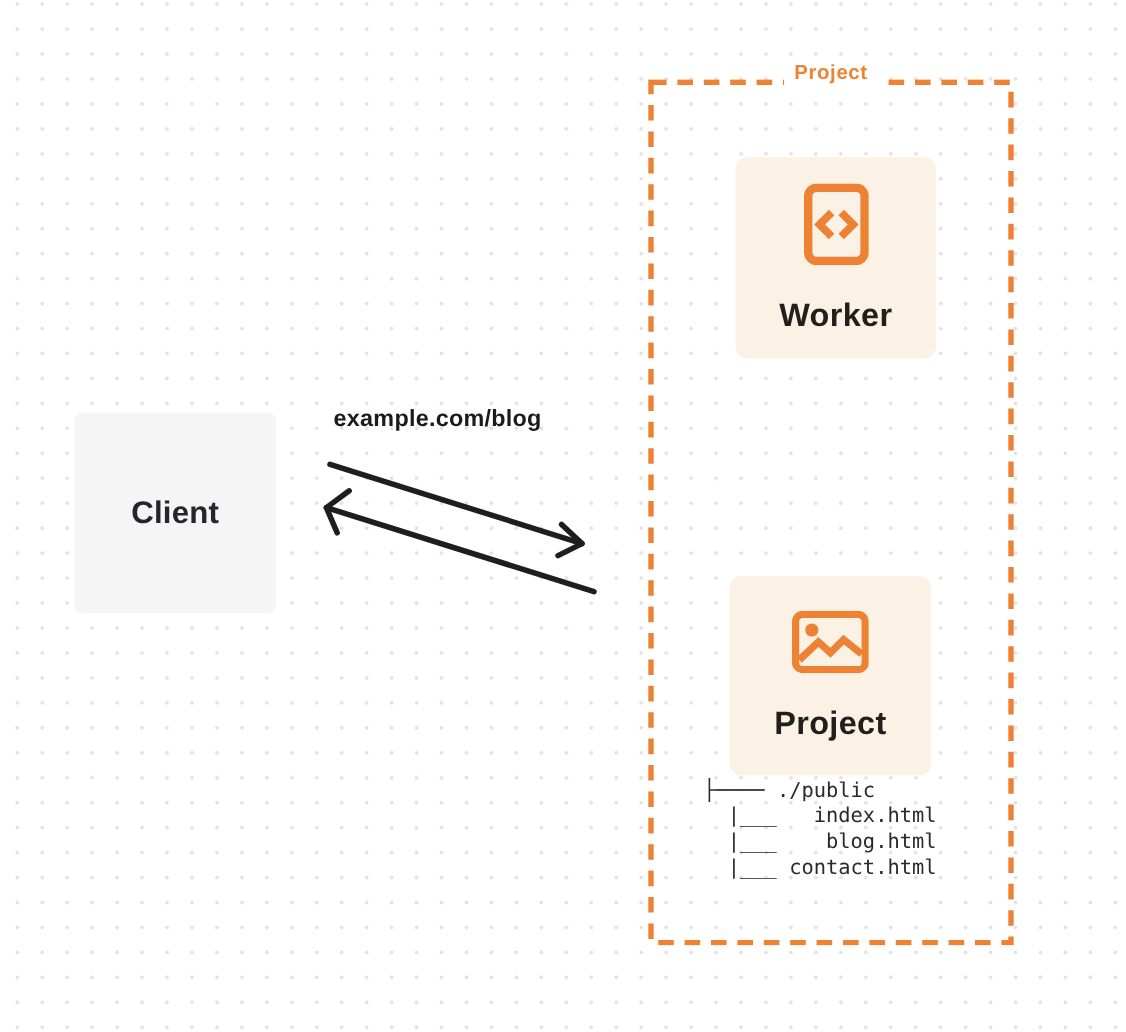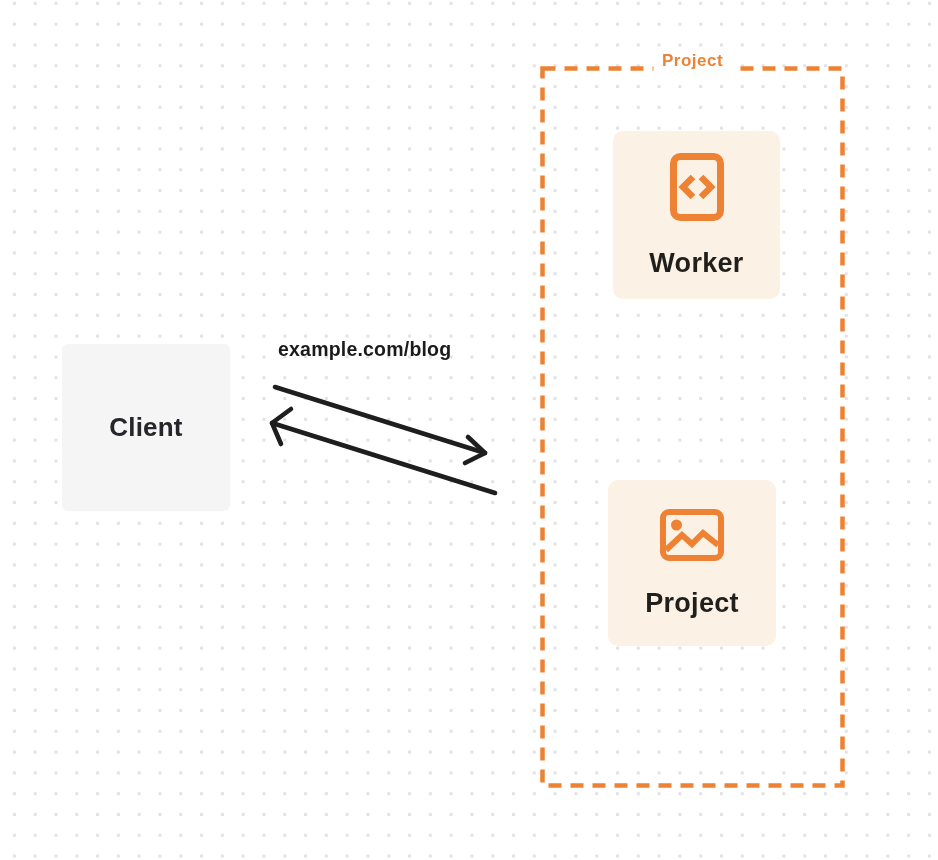--- a/index.html
+++ b/index.html
@@ -130,15 +130,19 @@
       <span class="icon">
         <svg width="64" height="52" viewBox="0 0 64 52">
           <rect class="accent-stroke" x="3" y="3" width="58" height="46" rx="6" stroke-width="6"></rect>
           <circle class="accent-fill" cx="16.5" cy="16" r="5.5"></circle>
           <polyline class="accent-stroke" points="6,41 22,26 32,35 43,24 58,36" stroke-width="6"></polyline>
         </svg>
       </span>
       <span class="card-label">Project</span>
     </div>
 
+    <pre class="file-tree">├──── ./public
+  |___   index.html
+  |___    blog.html
+  |___ contact.html</pre>
   </div>
 
 </div>
 
 </body></html>

